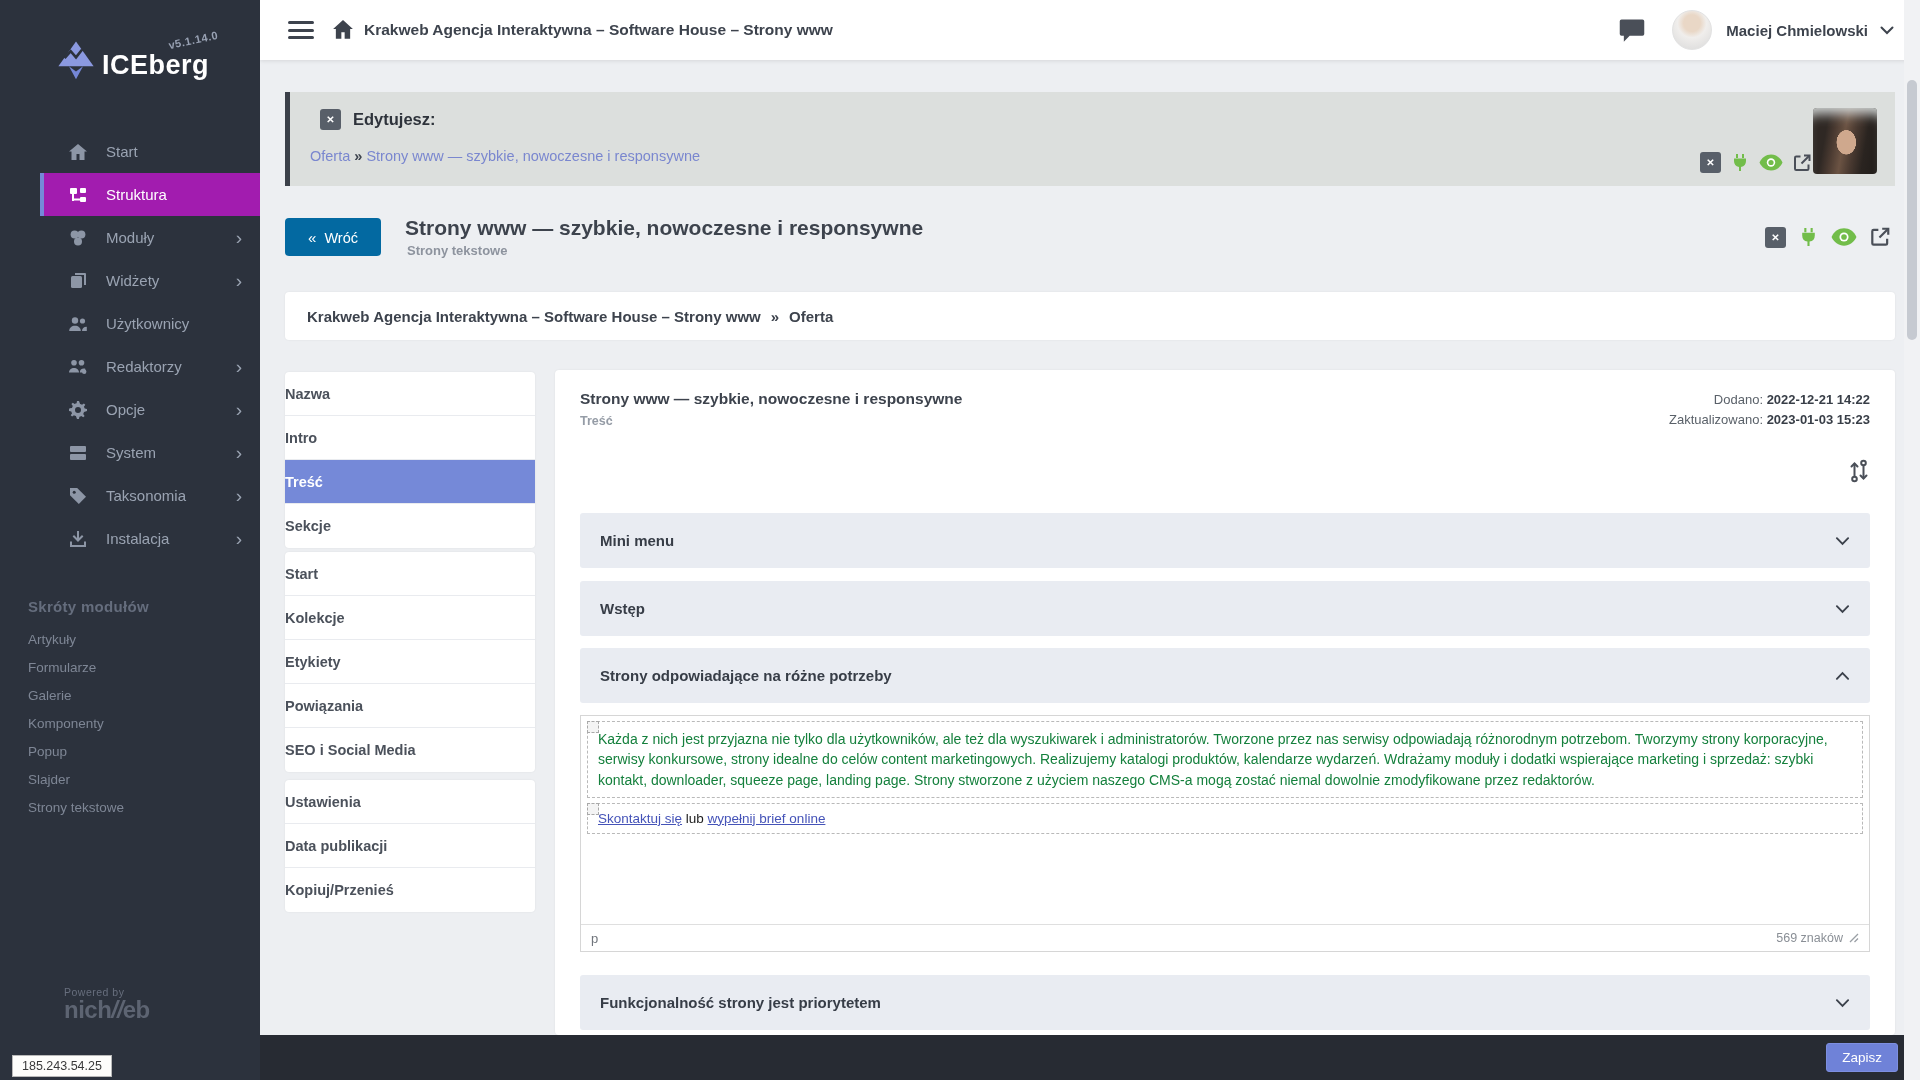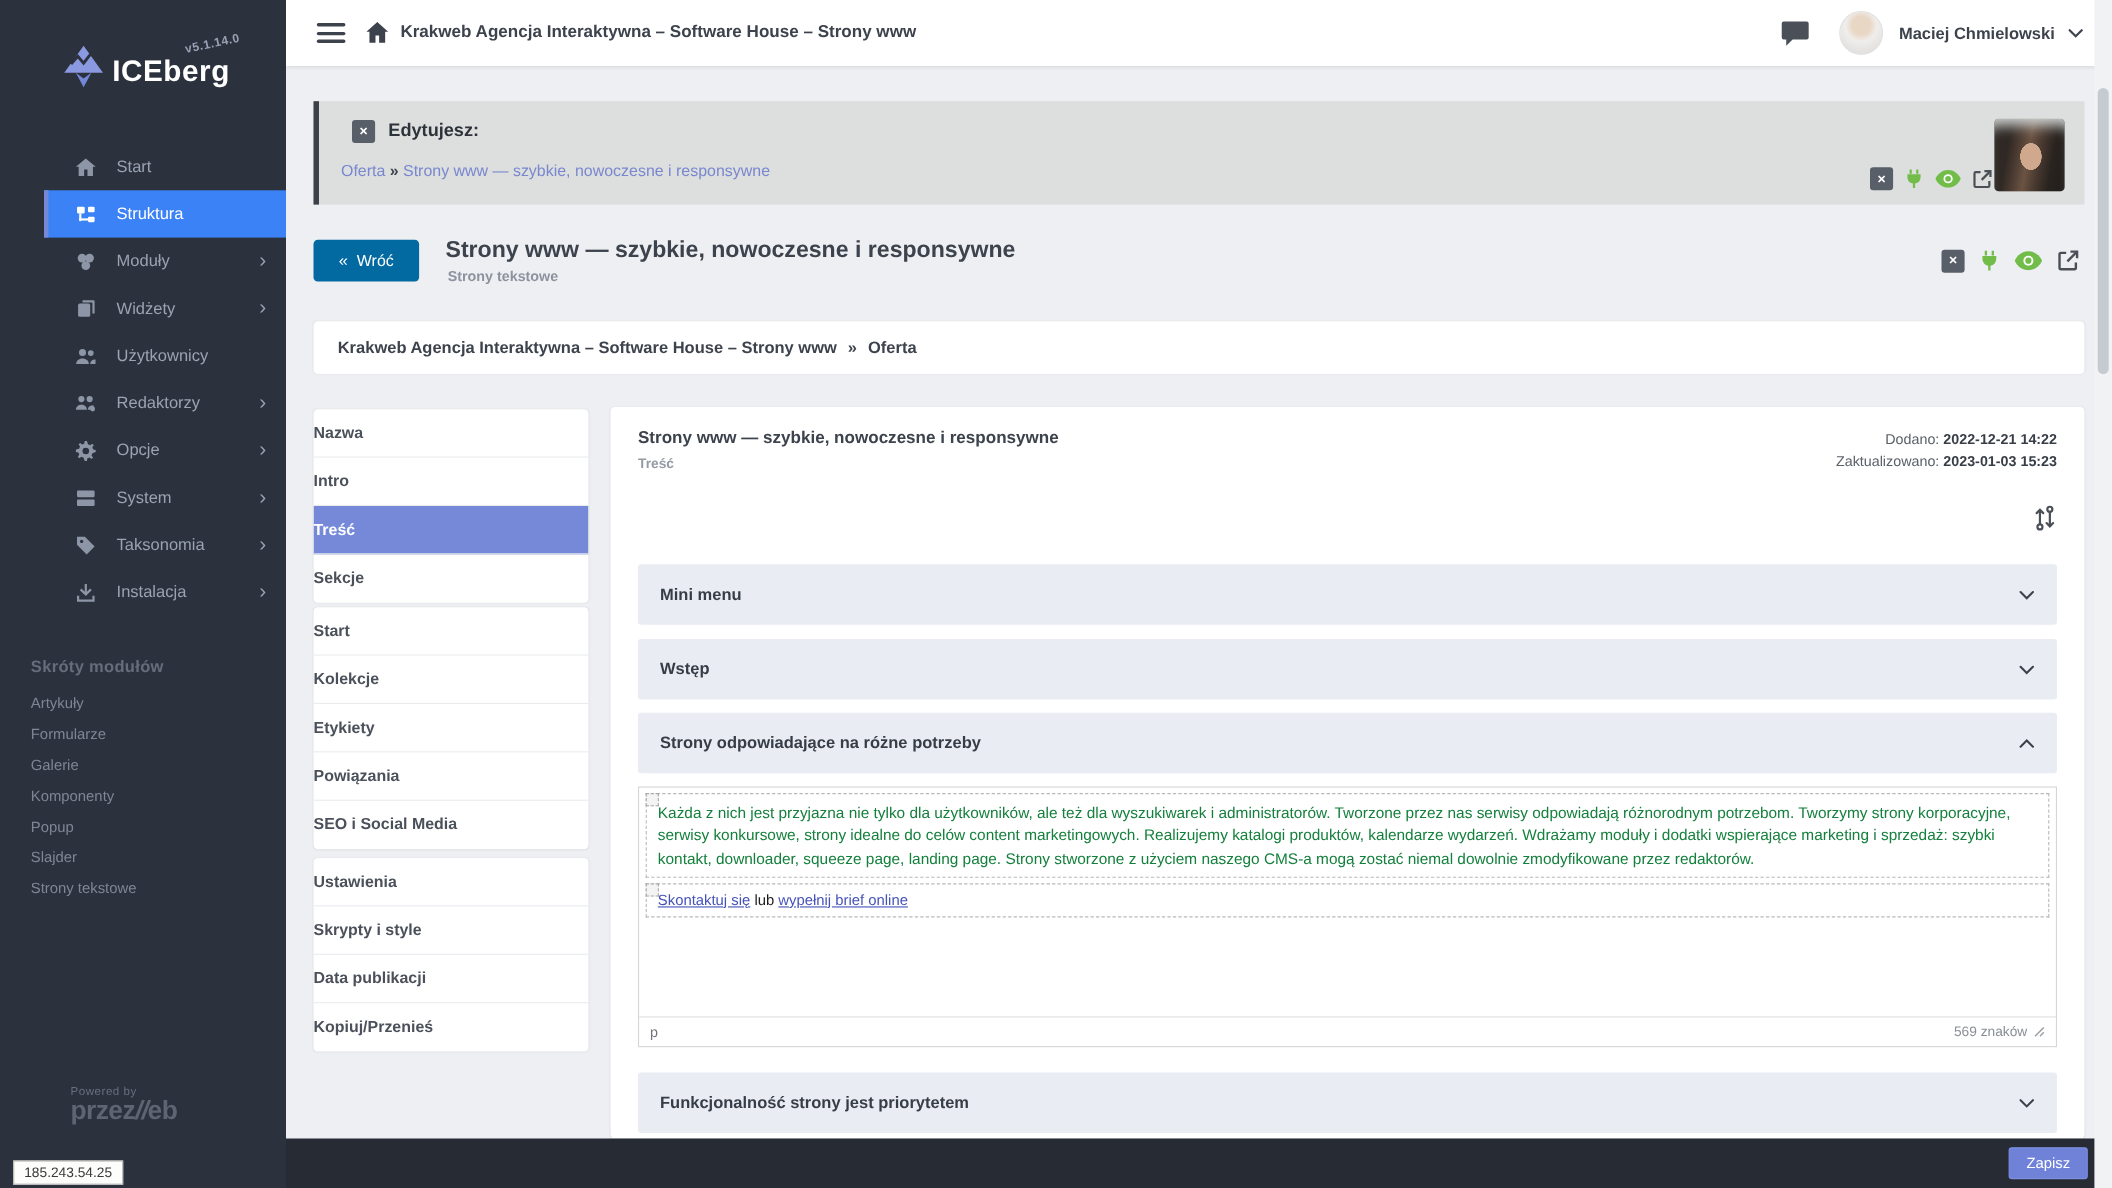--- a/index.html
+++ b/index.html
@@ -13,21 +13,21 @@
   .sidebar { position:absolute; left:0; top:0; width:260px; height:1080px; background:#2c323d; z-index:5; }
   .logo-wrap { position:relative; height:118px; padding-top:34px; }
   .logo-mountain { position:absolute; left:54px; top:38px; }
   .logo-text { position:absolute; left:102px; top:50px; color:#fff; font-size:27px; font-weight:800; letter-spacing:.5px; }
   .logo-version { position:absolute; left:168px; top:34px; color:#99a2b4; font-size:11px; font-weight:700; transform:rotate(-12deg); letter-spacing:.5px; }
   .nav { margin-top:12px;padding-left:40px; }
   .nav-item { position:relative; height:43px; display:flex; align-items:center; padding-left:28px; color:#9aa3b2; font-size:15px; cursor:pointer; }
   .nav-item .nav-icon { width:20px; height:20px; margin-right:18px; color:#8d96a6; flex:0 0 auto; }
   .nav-icon svg { width:20px; height:20px; fill:currentColor; display:block; }
   .nav-item .nav-arrow { position:absolute; right:18px; top:50%; transform:translateY(-54%); font-size:19px; color:#9aa3b2; line-height:1; }
-  .nav-item.active { background:#3b82f6; color:#fff; box-shadow:inset 4px 0 0 #7589d8; }
+  .nav-item.active { background:#a21caf; color:#fff; box-shadow:inset 4px 0 0 #7589d8; }
   .nav-item.active .nav-icon { color:#fff; }
   .shortcuts-header { margin:38px 0 10px 28px; color:#656d7d; font-size:15px; font-weight:700; letter-spacing:.3px; }
   .shortcut-item { height:28px; display:flex; align-items:center; padding-left:28px; color:#7e8695; font-size:13.5px; cursor:pointer; }
   .powered { position:absolute; left:64px; top:986px; color:#6a7180; }
   .powered-label { font-size:10.5px; letter-spacing:.5px; color:#676e7d; }
   .powered-brand { font-size:24px; font-weight:800; color:#5d6472; letter-spacing:-.5px; line-height:1; }
   .powered-brand .slashes { font-style:italic; letter-spacing:-1px; }
   .ip-badge { position:absolute; left:12px; top:1055px; z-index:60; background:#fdfdfb; border:1px solid #b9b9b9; font-size:12.5px; color:#3a3a3a; padding:3px 9px; }
   
   .topbar { position:absolute; left:260px; top:0; width:1660px; height:60px; background:#fff; box-shadow:0 1px 4px rgba(0,0,0,.10); z-index:4; display:flex; align-items:center; }
@@ -235,21 +235,21 @@
   <div class="shortcut-item">Artykuły</div>
   <div class="shortcut-item">Formularze</div>
   <div class="shortcut-item">Galerie</div>
   <div class="shortcut-item">Komponenty</div>
   <div class="shortcut-item">Popup</div>
   <div class="shortcut-item">Slajder</div>
   <div class="shortcut-item">Strony tekstowe</div>
 
   <div class="powered">
     <div class="powered-label">Powered by</div>
-    <div class="powered-brand"><span>przez</span><span class="slashes">//</span><span>eb</span></div>
+    <div class="powered-brand"><span>nich</span><span class="slashes">//</span><span>eb</span></div>
   </div>
 </aside>
 
 <div class="ip-badge">185.243.54.25</div>
 
 <header class="topbar">
   <div class="hamburger">
       <div></div>
       <div></div>
       <div></div>
@@ -351,21 +351,20 @@
 </div>
 <div class="tab-group tg2">
   <div class="tab-item">Start</div>
   <div class="tab-item">Kolekcje</div>
   <div class="tab-item">Etykiety</div>
   <div class="tab-item">Powiązania</div>
   <div class="tab-item">SEO i Social Media</div>
 </div>
 <div class="tab-group tg3">
   <div class="tab-item">Ustawienia</div>
-  <div class="tab-item">Skrypty i style</div>
   <div class="tab-item">Data publikacji</div>
   <div class="tab-item">Kopiuj/Przenieś</div>
 </div>
 
 <main class="content-card">
   <div class="cc-title">Strony www — szybkie, nowoczesne i responsywne</div>
   <div class="cc-subtitle">Treść</div>
   <div class="cc-dates">
     <div><span>Dodano:</span> <b>2022-12-21 14:22</b></div>
     <div><span>Zaktualizowano:</span> <b>2023-01-03 15:23</b></div>

